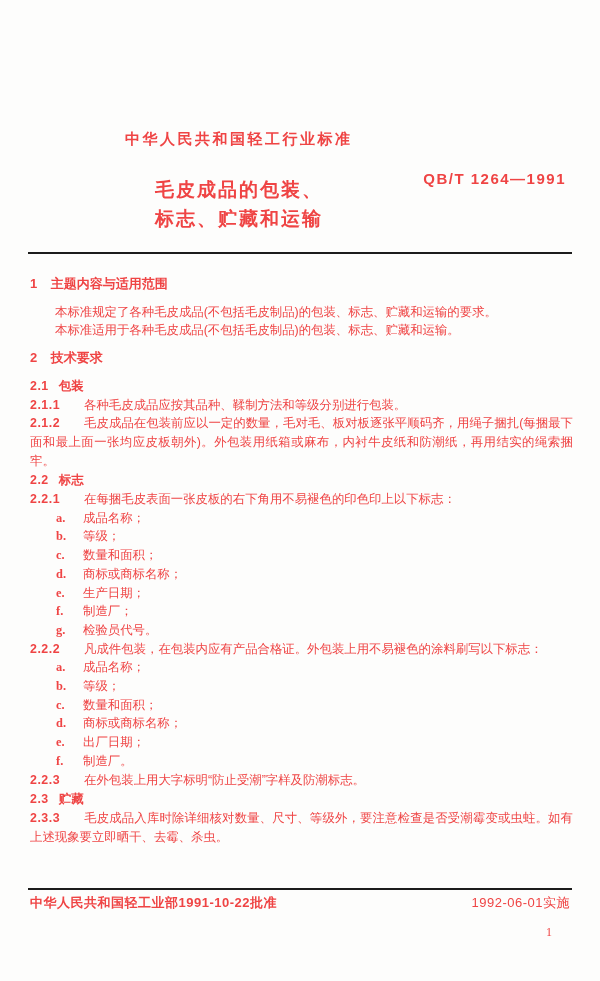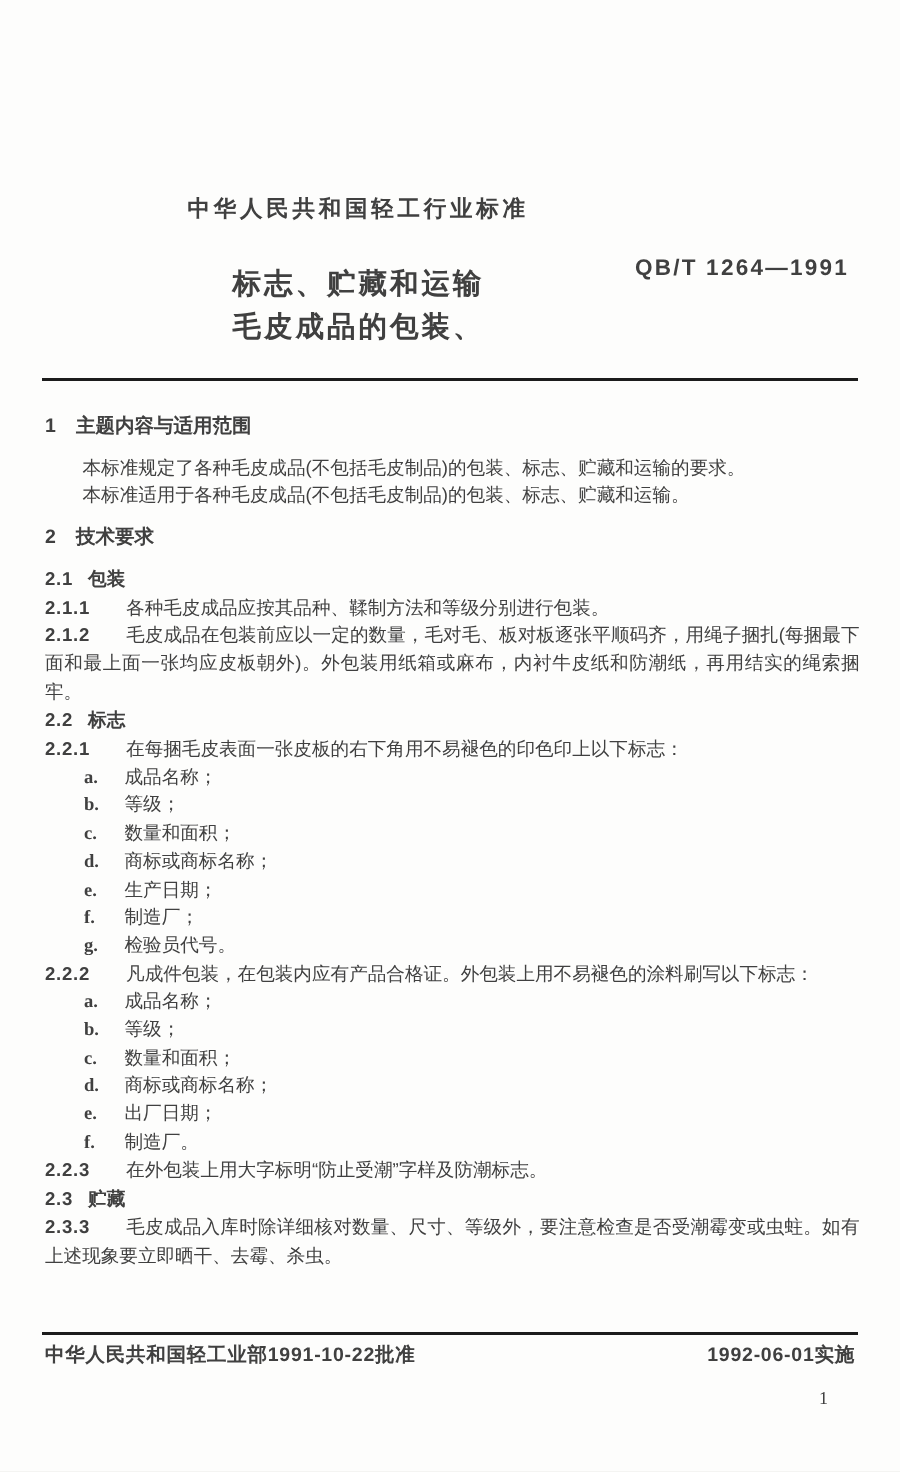--- a/index.html
+++ b/index.html
@@ -6,21 +6,21 @@
   body{
     background:#d8d8d4;
     font-family:"Liberation Sans", sans-serif;
   }
   .page{
     position:relative;
     width:600px;
     height:981px;
     margin:0 auto;
     background:#fdfdfc;
-    color:#404040;
+    color:#ef4444;
     overflow:hidden;
   }
   
   .org-line{
     position:absolute;
     left:125px; top:130px;
     font-size:15px;
     font-weight:700;
     letter-spacing:2.5px;
   }
@@ -101,43 +101,43 @@
     position:absolute;
     left:30px; top:894px;
     font-size:13px;
     font-weight:700;
     letter-spacing:0.5px;
   }
   .footer-right{
     position:absolute;
     right:30px; top:894px;
     font-size:13px;
-    font-weight:700;
+    font-weight:400;
     letter-spacing:0.5px;
     text-align:right;
   }
   .page-number{
     position:absolute;
     right:48px; top:925px;
     font-size:12px;
     font-family:"Liberation Serif", serif;
   }
 </style>
 </head>
 <body>
 
 <div class="page">
 
   <div class="org-line">中华人民共和国轻工行业标准</div>
 
   <div class="std-code">QB/T 1264—1991</div>
 
   <div class="doc-title">
+    <div>毛皮成品的包装、</div>
     <div>标志、贮藏和运输</div>
-    <div>毛皮成品的包装、</div>
   </div>
 
   <div class="header-rule"></div>
 
   <div class="doc-body" id="doc-body">
       <div class="blk heading"><span class="num">1</span>主题内容与适用范围</div>
       <div class="blk para">本标准规定了各种毛皮成品(不包括毛皮制品)的包装、标志、贮藏和运输的要求。</div>
       <div class="blk para">本标准适用于各种毛皮成品(不包括毛皮制品)的包装、标志、贮藏和运输。</div>
       <div class="blk heading"><span class="num">2</span>技术要求</div>
       <div class="blk sub"><span class="num">2.1</span>包装</div>

